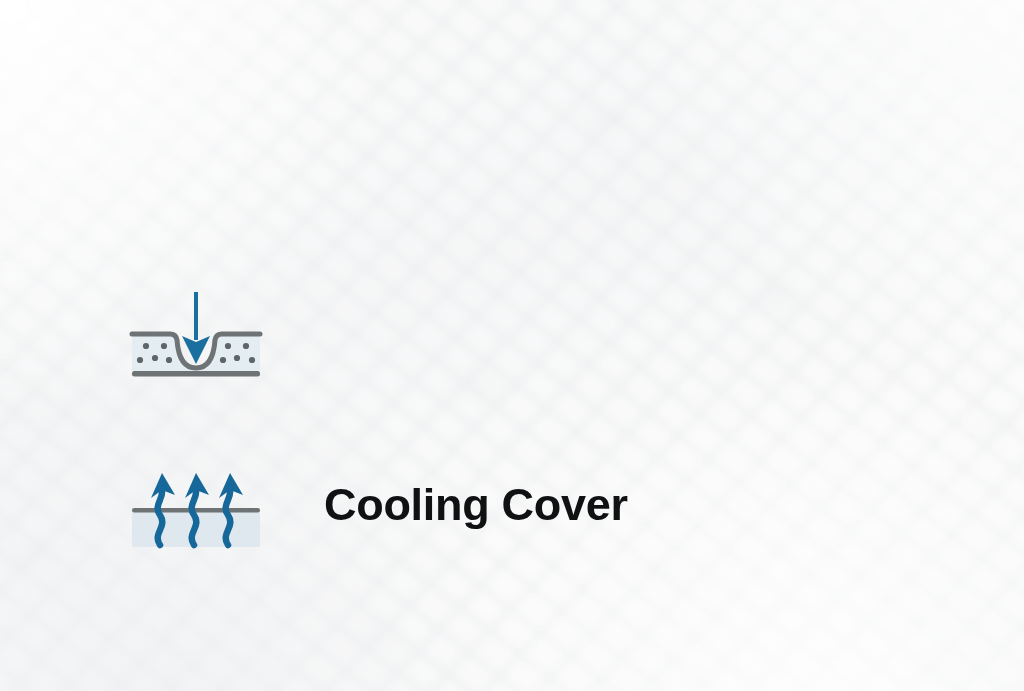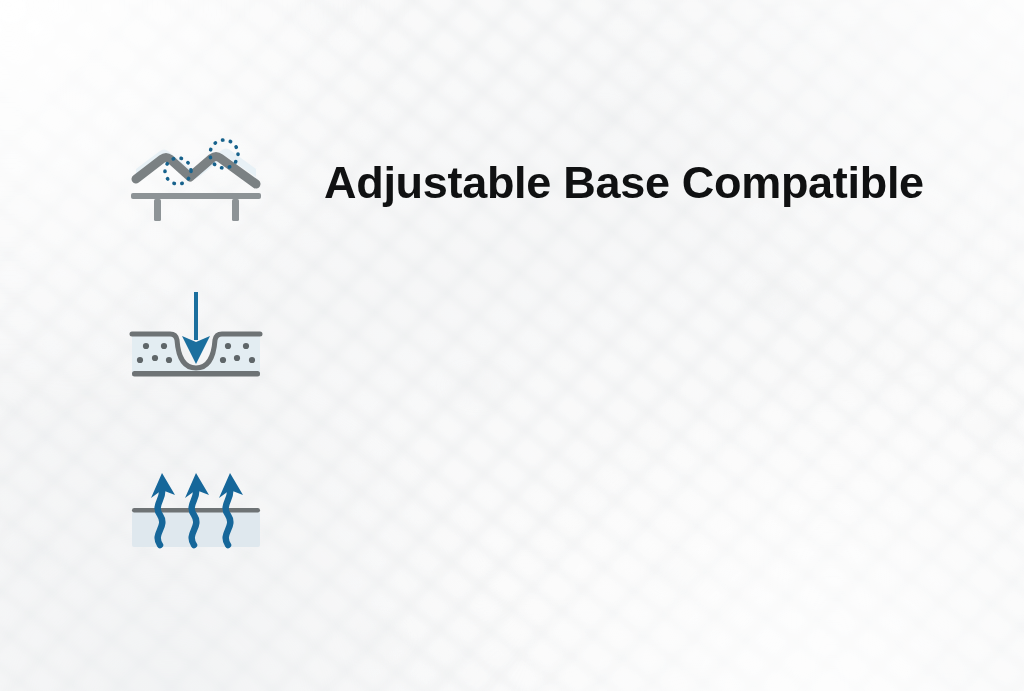--- a/index.html
+++ b/index.html
@@ -127,38 +127,20 @@
 <div id="stage">
 
   <div class="bg-layer bg-base"></div>
   <div class="bg-layer bg-weave"></div>
   <div class="bg-layer bg-puffs"></div>
   <div class="bg-layer bg-shade"></div>
   <div class="bg-layer bg-veil"></div>
 
   <div id="features">
 
-    <div class="feature-row row-0">
-      <svg class="feature-icon" viewBox="0 0 140 110">
-
-        <path d="M10 42 L34 24 Q38 21 42 24 L62 40 Q68 45 74 40 L96 23 Q100 20 104 23 L130 42
-                 L130 50 L104 32 Q100 29 96 32 L74 49 Q68 54 62 49 L42 33 Q38 30 34 33 L10 51 Z" fill="#e7f0f6" opacity="0.95"></path>
-
-        <path d="M10 52 L36 32 Q40 29 44 32 L64 50 L86 31 Q90 28 94 31 L130 57" fill="none" stroke="#7b8183" stroke-width="9" stroke-linecap="round" stroke-linejoin="round"></path>
-
-        <rect x="5" y="66" width="130" height="6" rx="2" fill="#8d9396"></rect>
-
-        <rect x="28" y="72" width="7" height="22" rx="1.5" fill="#8d9396"></rect>
-        <rect x="106" y="72" width="7" height="22" rx="1.5" fill="#8d9396"></rect>
-
-        <circle cx="52" cy="44" r="13" fill="none" stroke="#17628c" stroke-width="3.6" stroke-linecap="round" stroke-dasharray="0.4 7.6"></circle>
-        <circle cx="98" cy="27" r="14" fill="none" stroke="#17628c" stroke-width="3.6" stroke-linecap="round" stroke-dasharray="0.4 7.6"></circle>
-      </svg>
-      <div class="feature-label">Adjustable Base Compatible</div>
-    </div>
 
     <div class="feature-row row-1">
       <svg class="feature-icon" viewBox="0 0 140 110">
 
         <path d="M6 46 L44 46 Q50 46 51 52 Q53 80 70 80 Q87 80 89 52 Q90 46 96 46 L134 46
                  L134 88 L6 88 Z" fill="#e3edf2"></path>
 
         <path d="M6 46 L44 46 Q50 46 51 52 Q53 80 70 80 Q87 80 89 52 Q90 46 96 46 L134 46" fill="none" stroke="#6e7375" stroke-width="5" stroke-linecap="round" stroke-linejoin="round"></path>
 
         <rect x="6" y="83" width="128" height="5.5" rx="2.5" fill="#6e7375"></rect>
@@ -189,16 +171,17 @@
 
         <path d="M34 96 C26 84 42 78 34 66 C27 56 38 50 36 40" fill="none" stroke="#16679a" stroke-width="6.5" stroke-linecap="round"></path>
         <path d="M36 24 L49 46 L36 41 L25 49 Z" fill="#16679a"></path>
 
         <path d="M68 96 C60 84 76 78 68 66 C61 56 72 50 70 40" fill="none" stroke="#16679a" stroke-width="6.5" stroke-linecap="round"></path>
         <path d="M70 24 L83 46 L70 41 L59 49 Z" fill="#16679a"></path>
 
         <path d="M102 96 C94 84 110 78 102 66 C95 56 106 50 104 40" fill="none" stroke="#16679a" stroke-width="6.5" stroke-linecap="round"></path>
         <path d="M104 24 L117 46 L104 41 L93 49 Z" fill="#16679a"></path>
       </svg>
+      <div class="feature-label">Cooling Cover</div>
     </div>
 
   </div>
 </div>
 
 </body></html>

